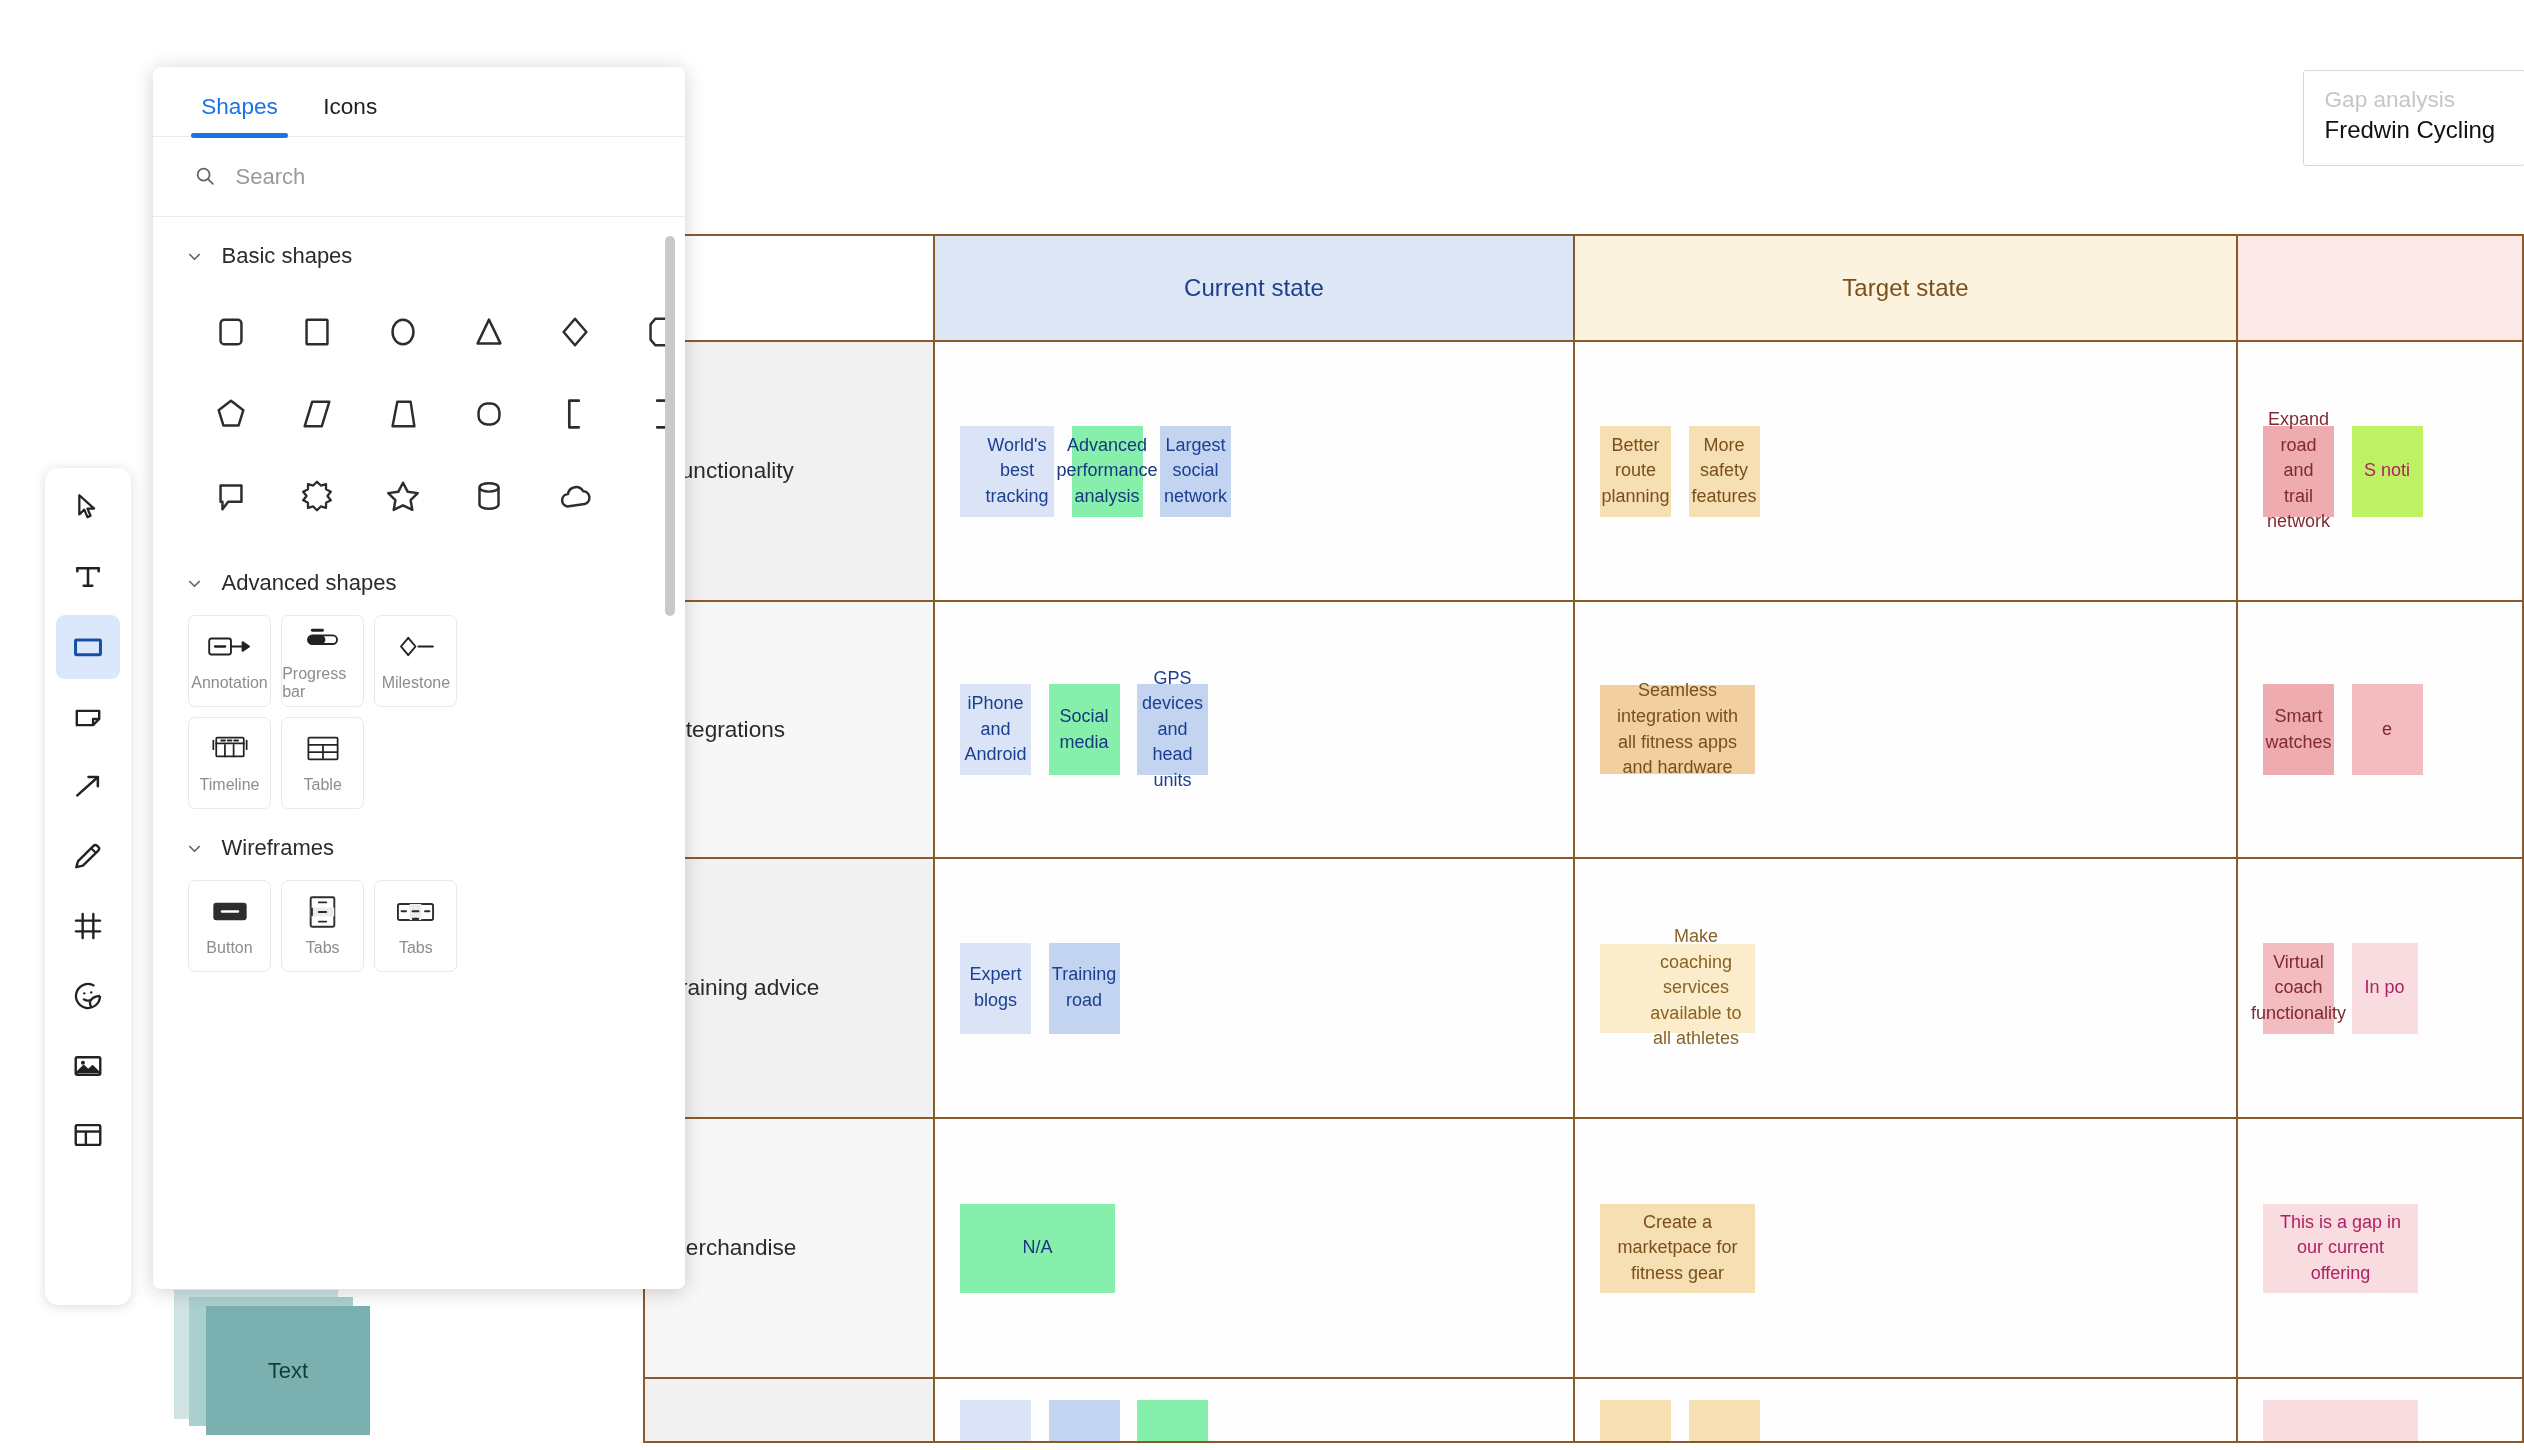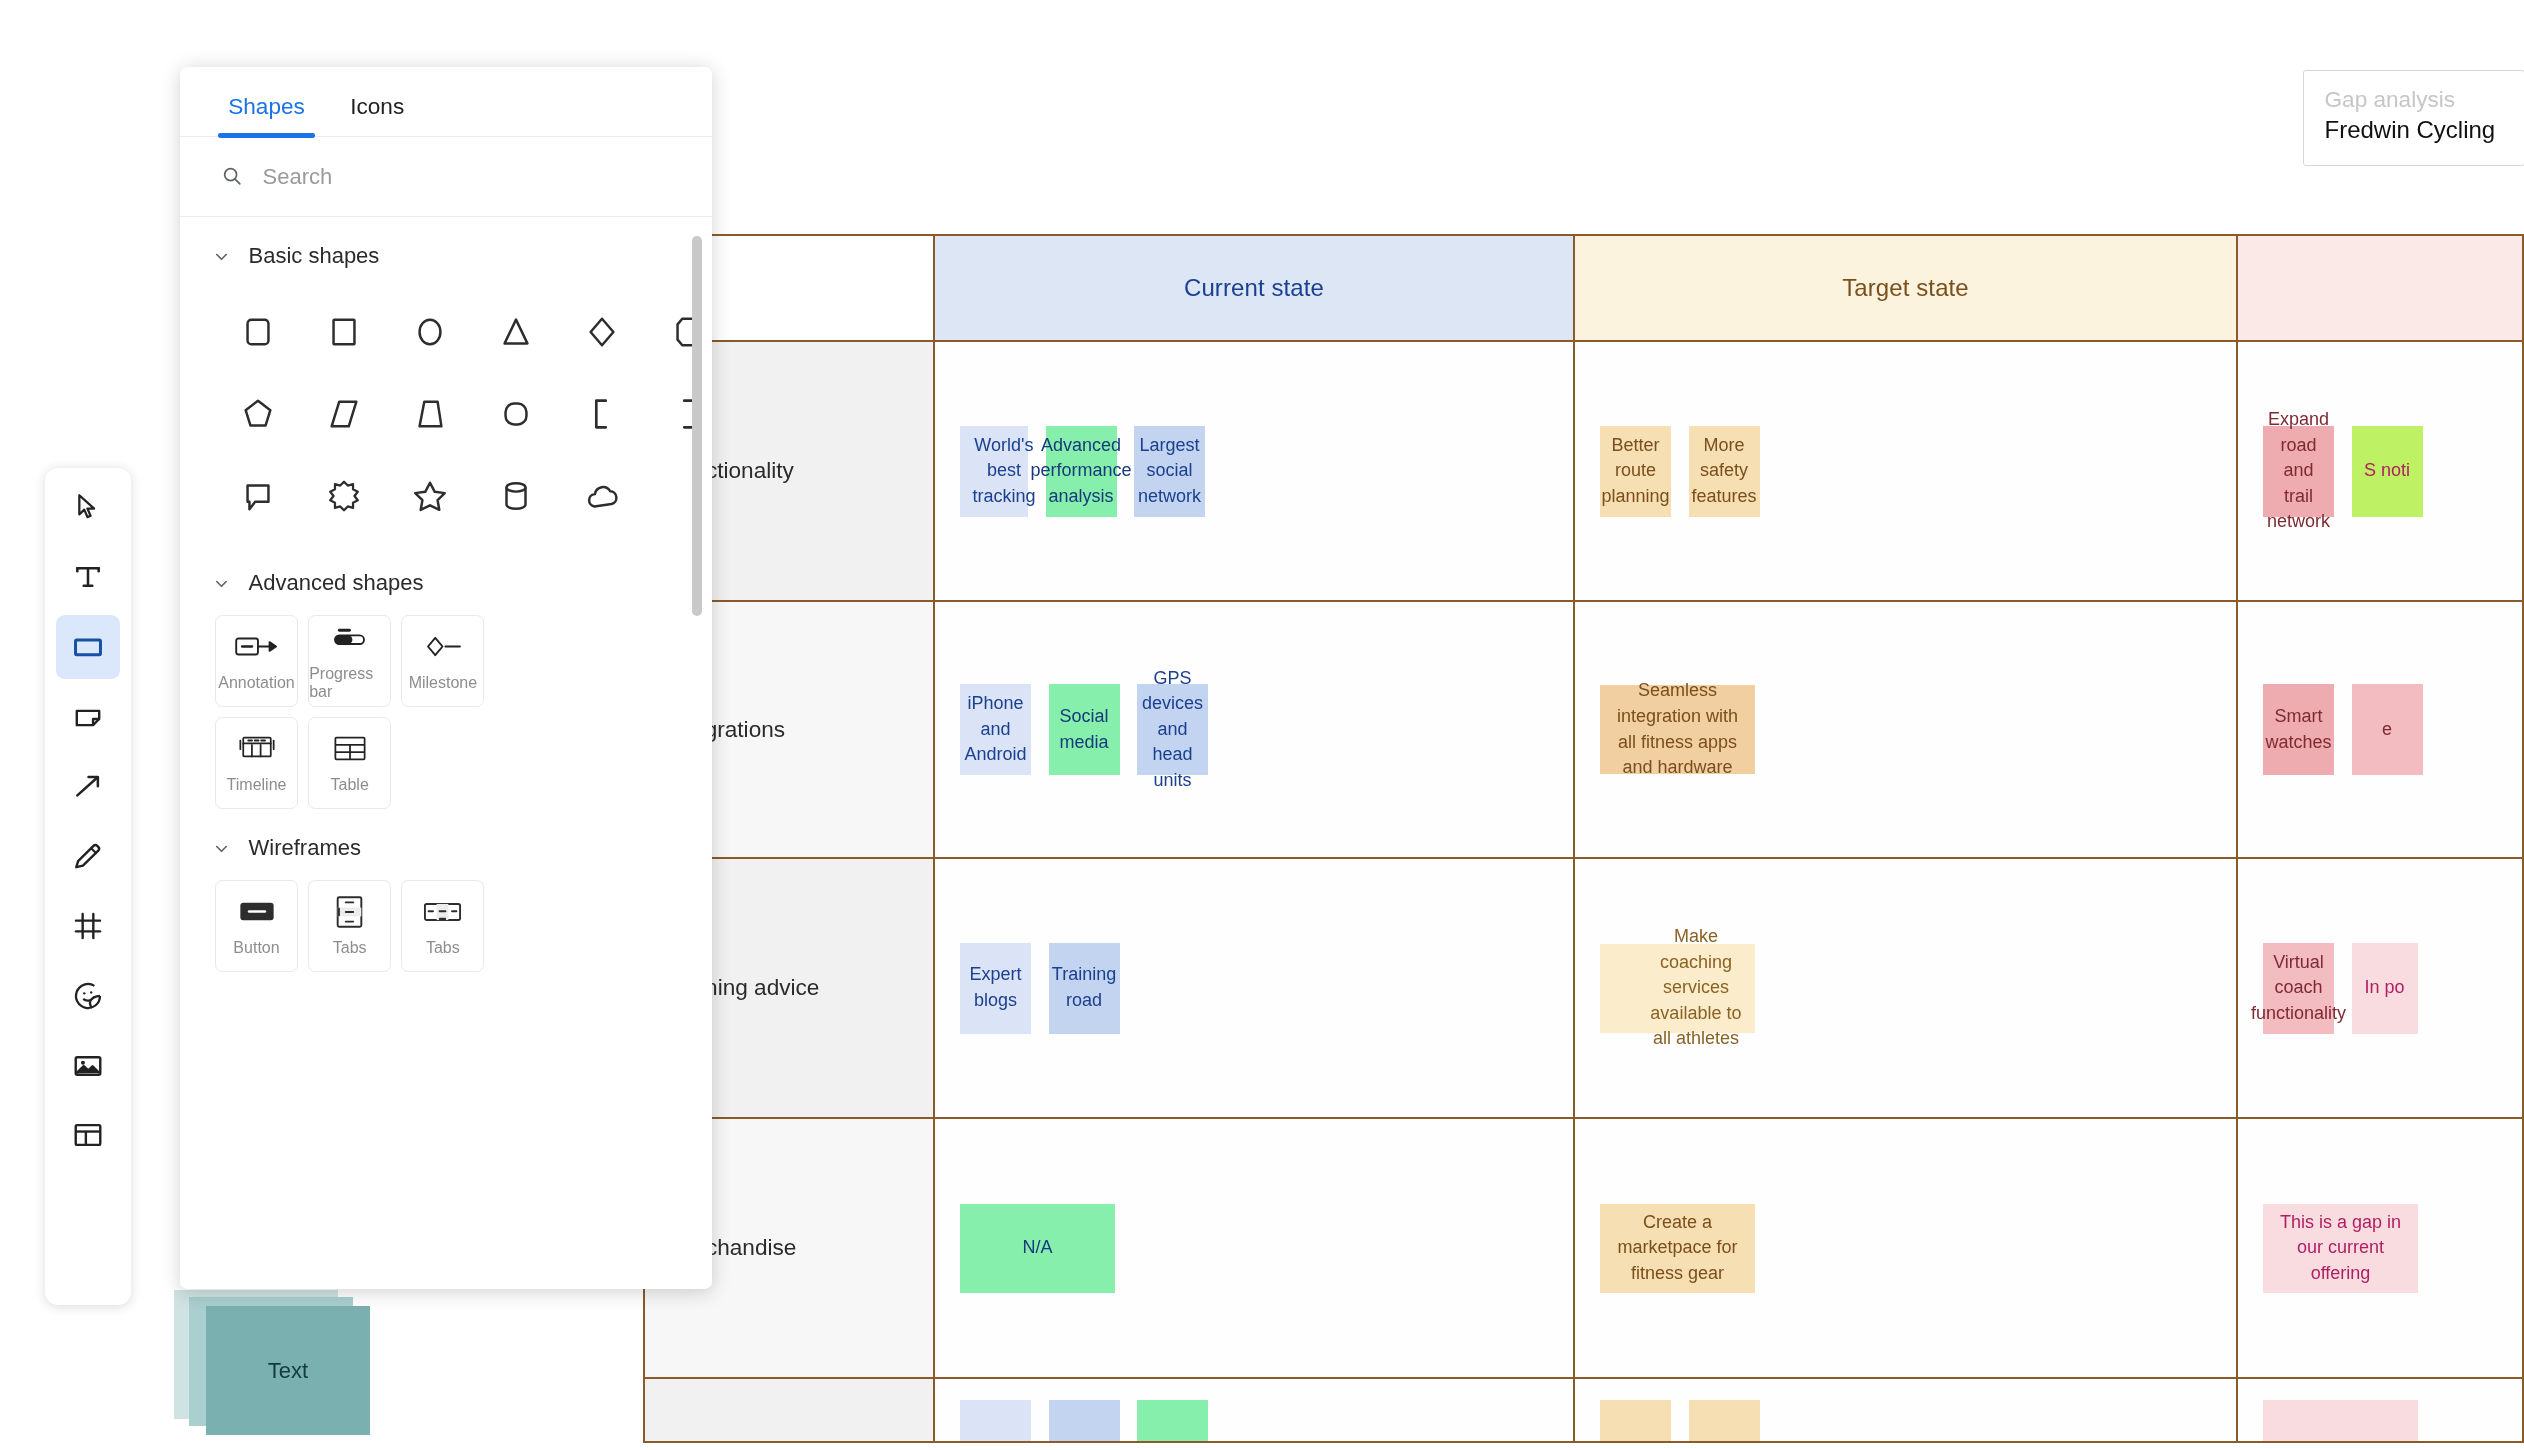--- a/index.html
+++ b/index.html
@@ -120,21 +120,20 @@
 
   
   .panel {
     position: absolute;
     left: 153px; top: 67px;
     width: 532px; height: 1222px;
     background: #ffffff;
     border-radius: 7.3px;
     box-shadow: 0 2.9px 20.5px rgba(0,0,0,.18);
     overflow: hidden;
-    margin-left: 27px;
   }
   .panel-tabs {
     display: flex;
     height: 70px;
     padding: 0 38px;
     border-bottom: 1.5px solid #ececec;
     align-items: flex-end;
   }
   .ptab {
     position: relative;
@@ -263,21 +262,21 @@
           <span class="hdr-label">Current state</span>
         </div>
         <div class="cell hdr row-first hdr-target">
           <span class="hdr-label">Target state</span>
         </div>
         <div class="cell hdr row-first hdr-gap"></div>
         <div class="cell rowlabel col-first">
           <span class="rowlabel-text">Functionality</span>
         </div>
         <div class="cell content">
-          <div class="note note-sm n-blue-1" style="width: 68px; height: 91px; padding-left: 30px;">
+          <div class="note note-sm n-blue-1" style="width: 94px; height: 91px; padding-left: 30px;">
             <span>World's best tracking</span>
           </div>
           <div class="note note-sm n-blue-2" style="width: 71px; height: 91px;">
             <span>Advanced performance analysis</span>
           </div>
           <div class="note note-sm n-blue-3" style="width: 71px; height: 91px;">
             <span>Largest social network</span>
           </div>
         </div>
         <div class="cell content">

